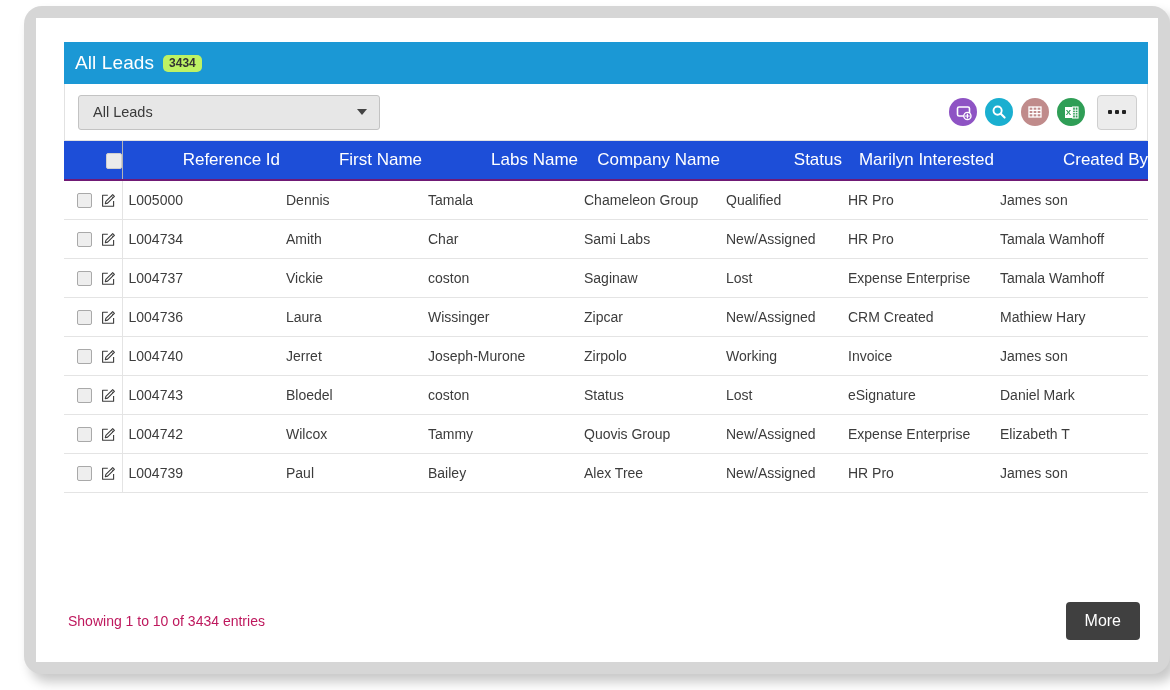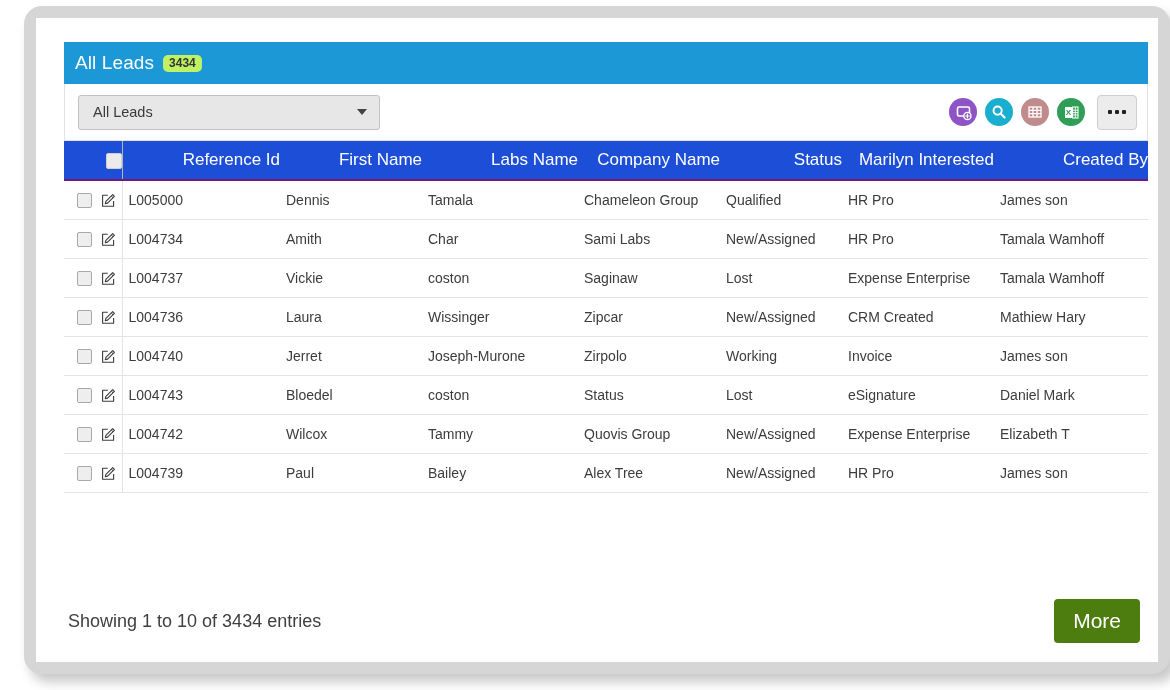--- a/index.html
+++ b/index.html
@@ -222,27 +222,27 @@
     top: 572px;
     width: 1084px;
     height: 62px;
     display: flex;
     align-items: center;
     justify-content: space-between;
     padding: 0 8px 0 4px;
     box-sizing: border-box;
   }
   .showing {
-    font-size: 18px;
-    color: #404040;
+    font-size: 14px;
+    color: #be185d;
   }
   .btn-more {
-    background: #4d7c0f;
+    background: #404040;
     color: #ffffff;
-    font-size: 21px;
+    font-size: 16px;
     border: none;
     border-radius: 4px;
     padding: 10px 19px;
     cursor: pointer;
     font-family: "Liberation Sans", sans-serif;
     text-align: center;
   }
 </style>
 </head>
 <body>

